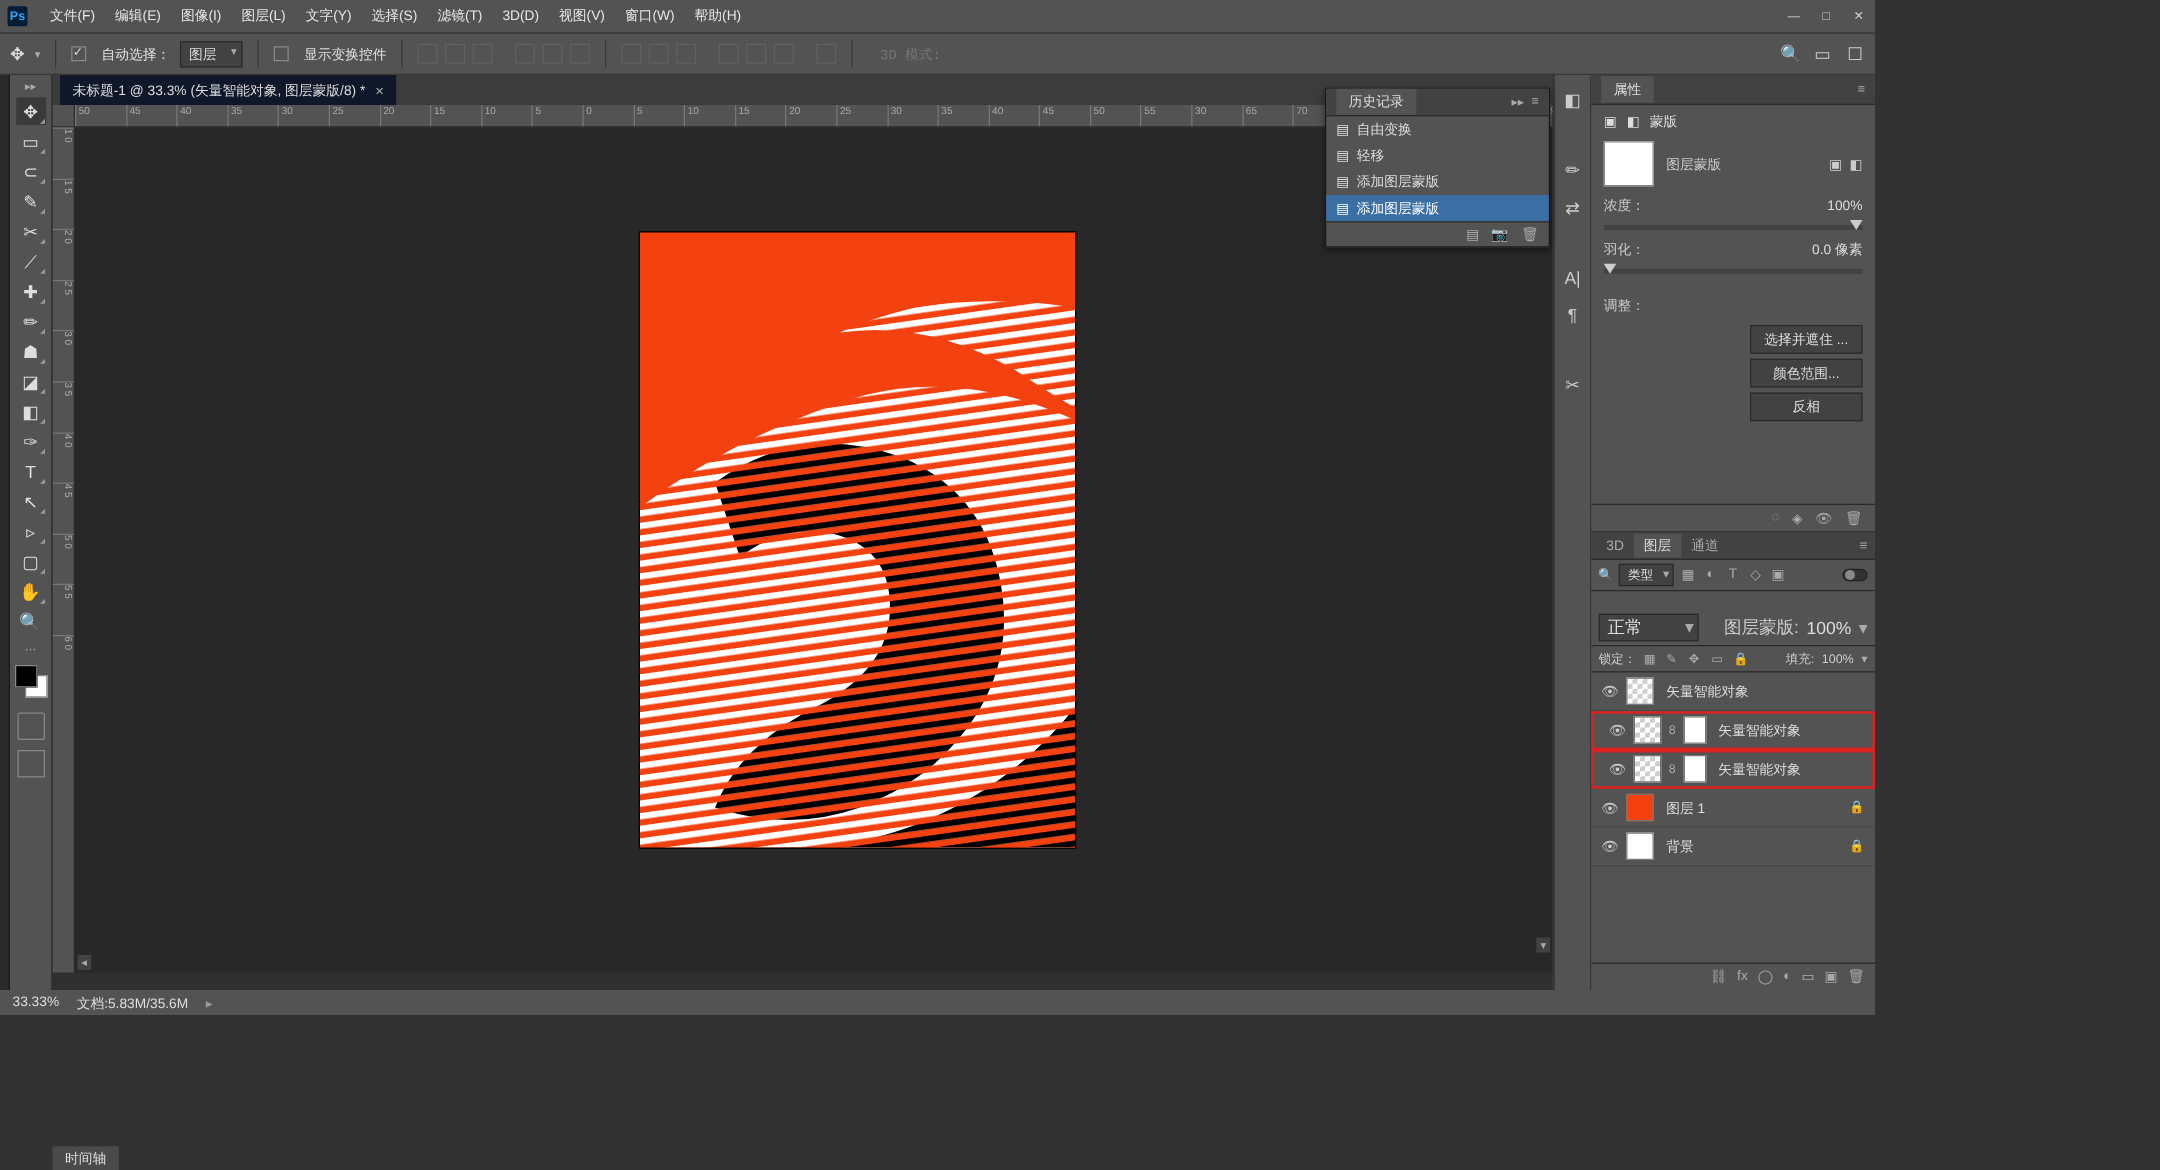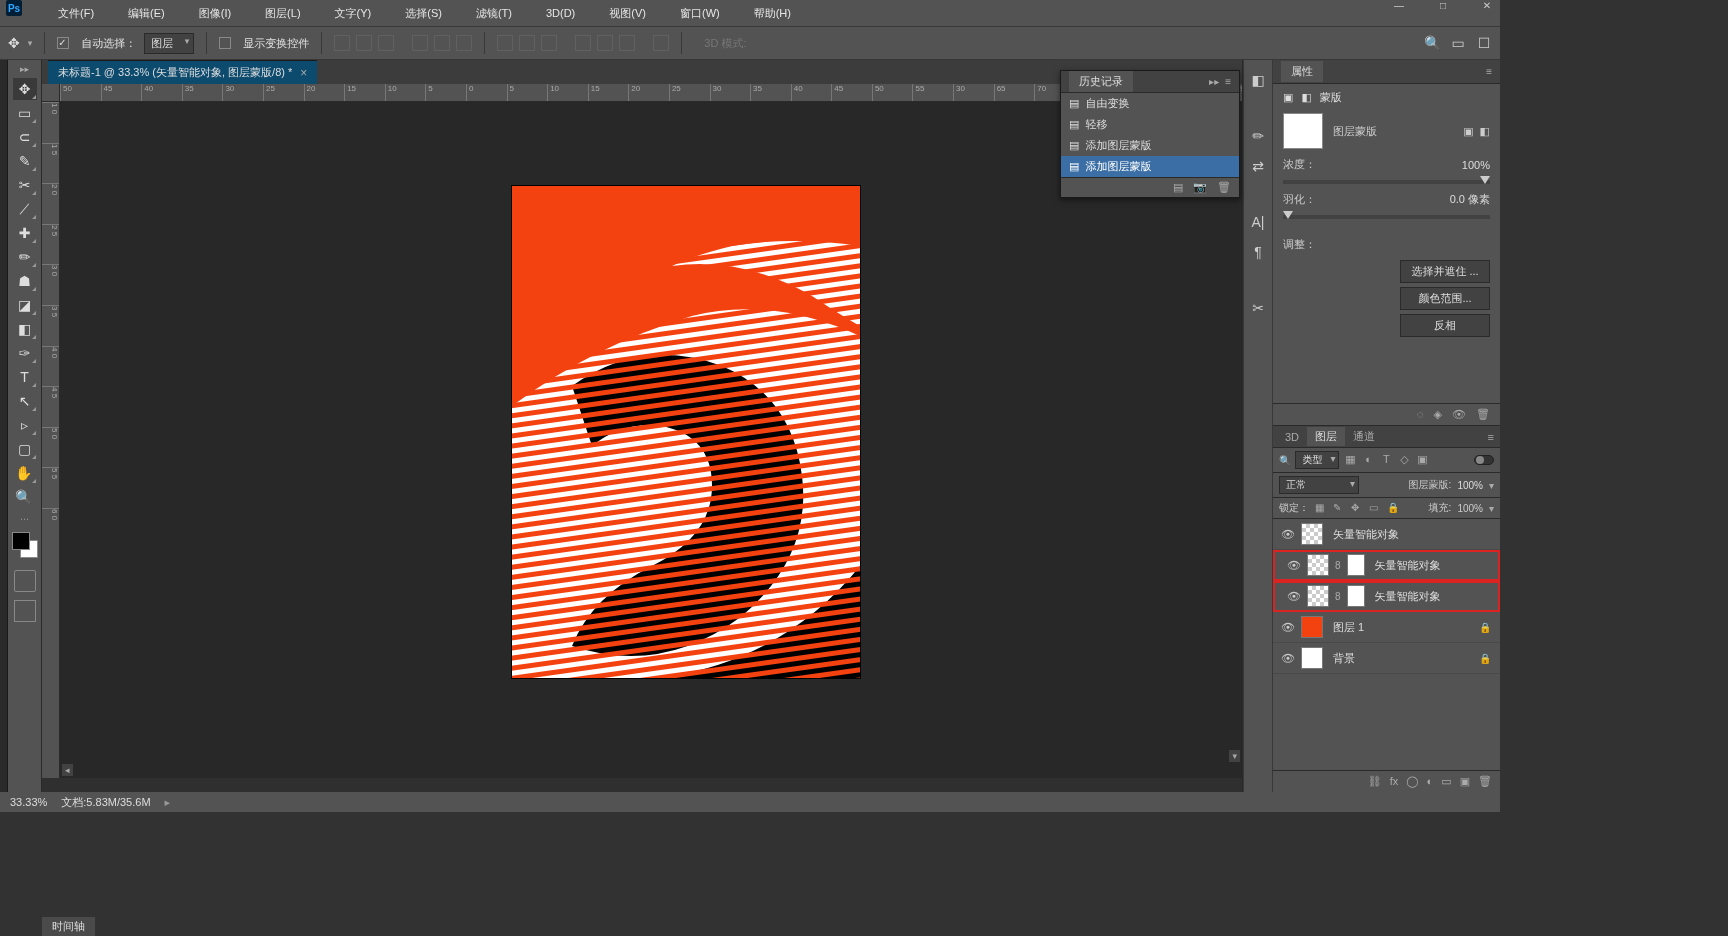--- a/index.html
+++ b/index.html
@@ -1,35 +1,35 @@
 <!DOCTYPE html>
 <html><head>
 <meta charset="utf-8">
 <style>
 * { margin: 0; padding: 0; box-sizing: border-box; user-select: none; }
 body { width: 1500px; height: 812px; background: #323232; font-family: "Microsoft YaHei", sans-serif; font-size: 11px; color: #ccc; overflow: hidden; }
 
 
-.menubar { height: 26px; background: #535353; display: flex; align-items: flex-start; padding-left: 6px; gap: 18px; }
+.menubar { height: 26px; background: #535353; display: flex; align-items: center; padding-left: 6px; }
 .menubar .ps-icon { width: 16px; height: 16px; background: #001e36; color:#31a8ff; font-size:10px; font-weight:bold; display:flex; align-items:center; justify-content:center; margin-right:10px; border-radius:2px;}
 .menubar .mitem { padding: 0 8px; color: #e6e6e6; cursor: default; line-height:26px; }
 .menubar .spacer { flex:1; }
 .menubar .win-btn { width: 26px; text-align:center; color:#ccc; font-size:10px; }
 
 
 .optionsbar { height: 34px; background: #535353; border-top:1px solid #383838; border-bottom:1px solid #383838; display:flex; align-items:center; padding:0 8px; gap:8px; }
 .optionsbar .sep { width:1px; height:22px; background:#383838; margin:0 4px;}
 .cb { width:12px; height:12px; border:1px solid #888; display:inline-block; vertical-align:middle; margin-right:4px; background:#535353;}
 .cb.checked::after{content:"✓"; font-size:10px; color:#ddd; position:relative; top:-2px; left:0px;}
 .lbl { color:#e0e0e0; }
 .dd { background:#424242; border:1px solid #2a2a2a; padding:2px 20px 2px 6px; color:#ddd; position:relative; }
 .dd::after{content:"▾"; position:absolute; right:4px; top:2px; color:#aaa; font-size:9px;}
 .optionsbar .align-row{ display:flex; gap:6px; }
 .optionsbar .align-ic{ width:16px; height:16px; background:#535353; border:1px solid #6a6a6a; opacity:.6;}
-.optionsbar .dim-lbl{ color:#777; margin-left:10px;}
+.optionsbar .dim-lbl{ color:#777; margin-left:10px;font-family:Liberation Mono, monospace;}
 .optionsbar .dim-ic{ width:14px; height:14px; background:#535353; border:1px solid #555; opacity:.35; }
 .optionsbar .right { margin-left:auto; display:flex; gap:10px; }
 .optionsbar .right .ic{ width:16px; height:16px; color:#ccc; font-size:14px; text-align:center;}
 
 
 .main { display:flex; height: calc(100% - 60px - 20px); }
 
 
 .left-strip{ width:8px; background:#2a2a2a; border-right:1px solid #1a1a1a;}
 
@@ -41,21 +41,21 @@
 .tool .badge{ position:absolute; right:1px; bottom:1px; width:0; height:0; border-left:4px solid transparent; border-bottom:4px solid #999;}
 .swatches{ position:relative; width:26px; height:26px; margin-top:6px;}
 .sw-f{ position:absolute; left:0; top:0; width:18px; height:18px; background:#000; border:1px solid #888;}
 .sw-b{ position:absolute; right:0; bottom:0; width:18px; height:18px; background:#fff; border:1px solid #888;}
 .toolbox .qm{ width:22px; height:22px; border:1px solid #888; margin-top:10px; border-radius:2px;}
 .toolbox .sm{ width:22px; height:22px; border:1px solid #888; margin-top:6px;}
 
 
 .docarea{ flex:1; display:flex; flex-direction:column; background:#2f2f2f;}
 .tabbar{ height:24px; background:#3c3c3c; display:flex; align-items:flex-end; padding-left:6px;}
-.doctab{ background:#0c4a6e; color:#ddd; padding:4px 10px; font-size:11px; display:flex; align-items:center; gap:8px; border-top:1px solid #1a1a1a;}
+.doctab{ background:#0f172a; color:#ddd; padding:4px 10px; font-size:11px; display:flex; align-items:center; gap:8px; border-top:1px solid #1a1a1a;}
 .doctab .x{ color:#aaa; font-size:12px;}
 
 .canvaswrap{ flex:1; position:relative; overflow:hidden; display:flex;}
 .hruler{ position:absolute; top:0; left:18px; right:0; height:18px; background:#535353; border-bottom:1px solid #2a2a2a; display:flex; font-size:8px; color:#aaa;}
 .vruler{ position:absolute; top:18px; left:0; width:18px; bottom:14px; background:#535353; border-right:1px solid #2a2a2a; display:flex; flex-direction:column; font-size:8px; color:#aaa;}
 .ruler-corner{position:absolute; top:0; left:0; width:18px; height:18px; background:#535353; border-right:1px solid #2a2a2a; border-bottom:1px solid #2a2a2a;}
 .hruler .tick, .vruler .tick{ flex:0 0 40.6px; border-left:1px solid #777; padding-left:2px; overflow:hidden;}
 .vruler .tick{ border-left:none; border-top:1px solid #777; writing-mode:vertical-rl; text-orientation:mixed; flex:0 0 40.6px;}
 .canvasbg{ position:absolute; top:18px; left:18px; right:0; bottom:14px; background:#282828; overflow:hidden;}
 .artboard{ position:absolute; left:452px; top:84px; width:348px; height:492px; background:#f44110; box-shadow:0 0 0 1px #000;}
@@ -105,21 +105,21 @@
 .lp-tabrow{ display:flex; background:#424242; height:22px; align-items:center; padding-left:4px; border-bottom:1px solid #2a2a2a;}
 .lp-tabrow .t{ padding:2px 8px; color:#aaa; font-size:11px;}
 .lp-tabrow .t.active{ background:#535353; color:#ddd;}
 .lp-tabrow .menu{ margin-left:auto; padding:0 6px; color:#aaa;}
 .lp-filter{ display:flex; align-items:center; gap:4px; padding:3px 6px; border-bottom:1px solid #2a2a2a;}
 .lp-filter .dd2{ background:#424242; border:1px solid #2a2a2a; padding:1px 16px 1px 6px; color:#ddd; font-size:10px; position:relative;}
 .lp-filter .dd2::after{content:"▾"; position:absolute; right:3px; top:1px; color:#aaa;}
 .lp-filter .fi{ width:14px; height:14px; color:#aaa; font-size:11px; text-align:center;}
 .lp-filter .sw{ margin-left:auto; width:20px; height:10px; background:#333; border:1px solid #222; border-radius:5px; position:relative;}
 .lp-filter .sw::after{content:""; position:absolute; left:1px; top:0; width:8px; height:8px; background:#888; border-radius:4px;}
-.lp-opts{ display:flex; align-items:center; gap:6px; padding:3px 6px; font-size:10px; color:#ccc; border-bottom:1px solid #2a2a2a;}
+.lp-opts{ display:flex; align-items:center; gap:6px; padding:3px 6px; font-size:14px; color:#ccc; border-bottom:1px solid #2a2a2a;margin-top:15px;}
 .lp-opts .dd3{ background:#424242; border:1px solid #2a2a2a; padding:1px 22px 1px 6px; color:#ddd; position:relative; flex:0 0 80px;}
 .lp-opts .dd3::after{content:"▾"; position:absolute; right:3px; top:1px; color:#aaa;}
 .lp-opts .lab{ margin-left:auto;}
 .lp-opts .pct{ color:#ddd;}
 .lp-lock{ display:flex; align-items:center; gap:6px; padding:3px 6px; font-size:10px; color:#ccc; border-bottom:1px solid #2a2a2a;}
 .lp-lock .li{ width:12px; height:12px; color:#aaa; font-size:10px;}
 .layerlist{ flex:1; overflow:auto;}
 .lrow{ display:flex; align-items:center; gap:6px; padding:4px 8px; border-bottom:1px solid #494949;}
 .lrow .eye{ width:14px; color:#ccc;}
 .lrow .lthumb{ width:22px; height:22px; background:#ddd; border:1px solid #777; background-image:linear-gradient(45deg,#ccc 25%,transparent 25%,transparent 75%,#ccc 75%),linear-gradient(45deg,#ccc 25%,#fff 25%,#fff 75%,#ccc 75%); background-size:8px 8px; background-position:0 0,4px 4px;}

